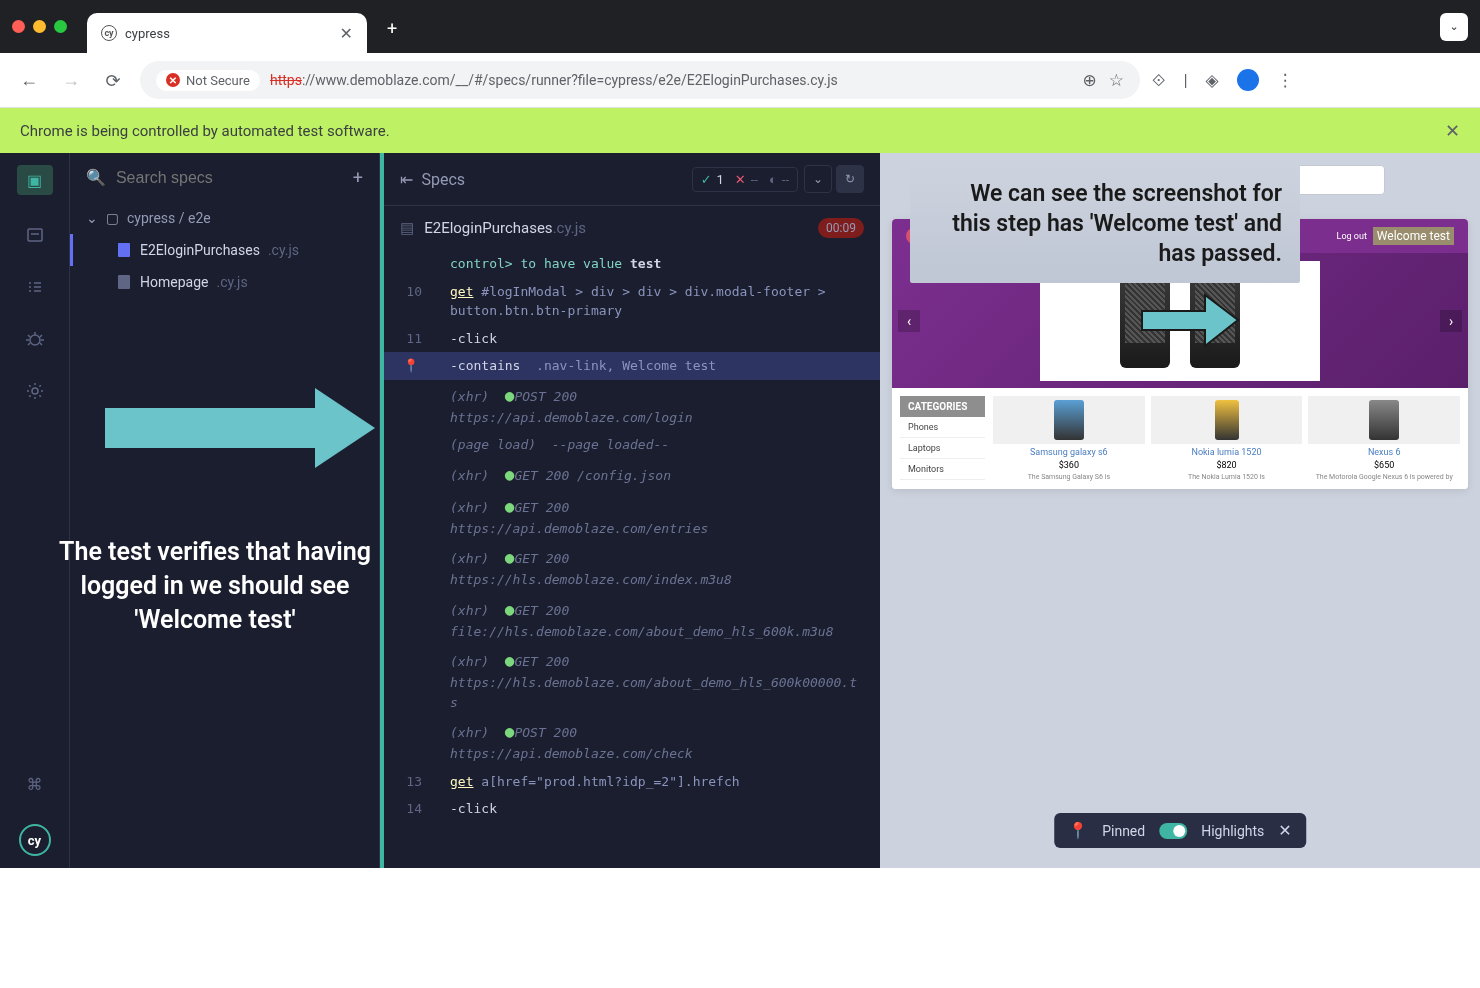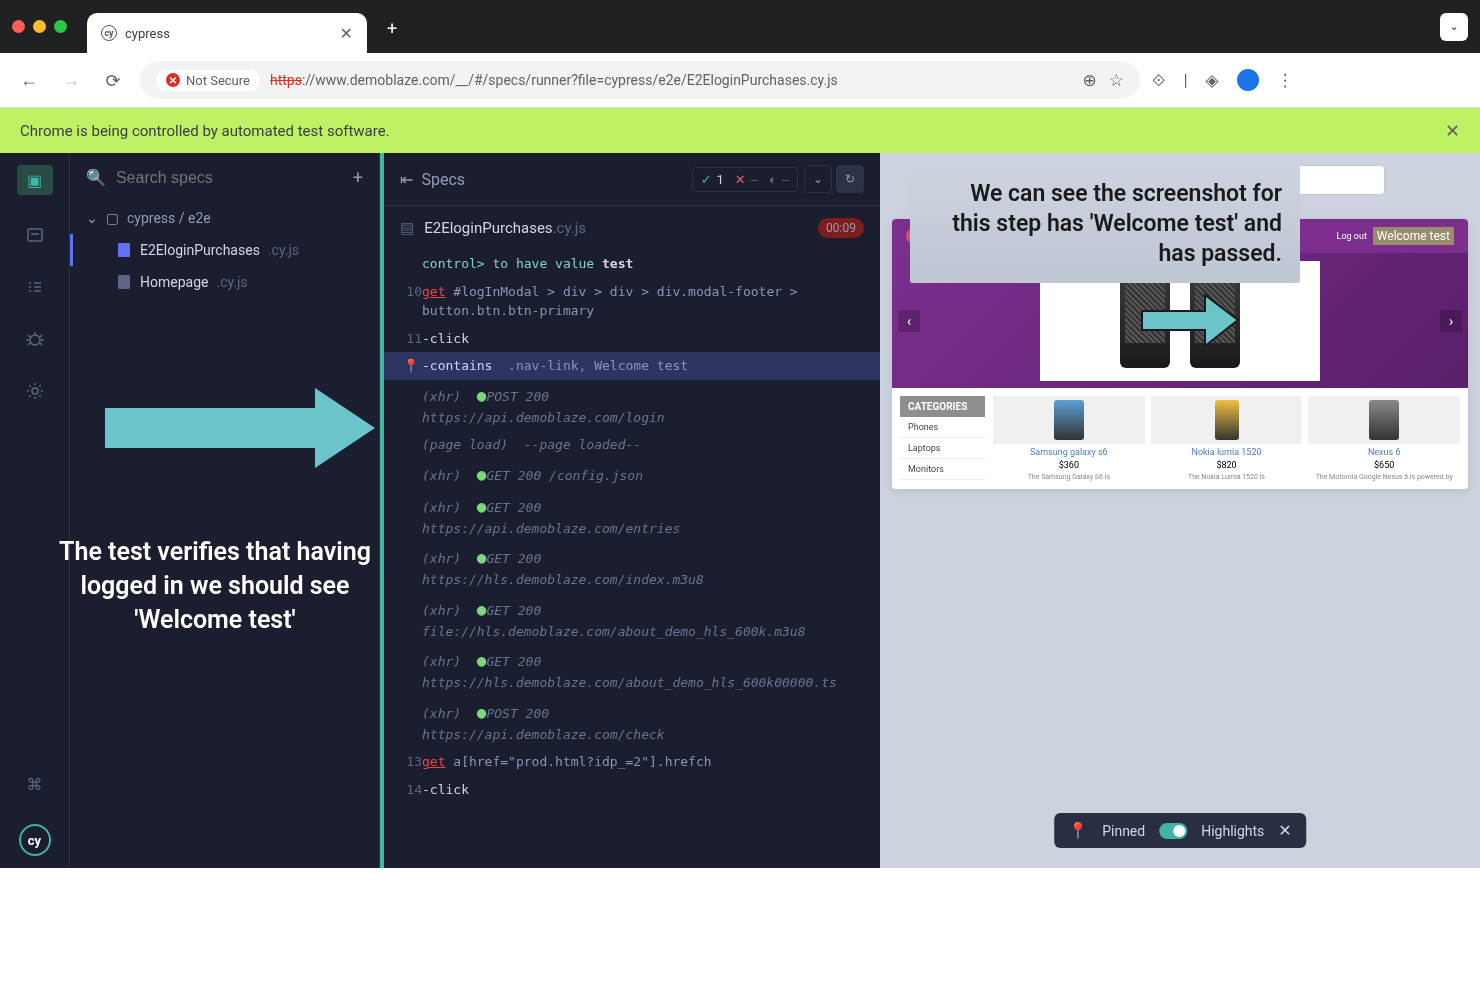--- a/index.html
+++ b/index.html
@@ -65,26 +65,26 @@
     .stat-pending { color: #5f6584; }
     .runner-controls { display: flex; gap: 4px;}
     .ctrl-box { width: 28px; height: 28px; border: 1px solid #2e3247; border-radius: 4px; display: flex; align-items: center; justify-content: center; color: #9499b5; cursor: pointer; font-size: 12px;}
     .ctrl-box.reload { background: #2e3247;}
     
     .spec-title { display: flex; align-items: center; justify-content: space-between; padding: 12px 16px; }
     .spec-title-left { display: flex; align-items: center; gap: 10px; color: #d0d5e8; font-size: 15px;}
     .spec-time { background: #7f1d1d; color: #9499b5; font-size: 12px; padding: 3px 8px; border-radius: 10px;}
     
     .command-log { flex: 1; overflow-y: auto; font-family: Menlo, Monaco, monospace; font-size: 13px;}
-    .log-row { display: flex; padding: 4px 16px; gap: 0; line-height: 1.5;}
+    .log-row { display: flex; padding: 4px 16px; gap: 28px; line-height: 1.5;}
     .log-row.highlighted { background: #2e3461; border-left: 3px solid #9f8aff; margin-left: -3px;}
     .log-num { color: #5f6584; width: 22px; text-align: right; flex-shrink: 0;}
     .log-pin { color: #9f8aff; width: 22px; text-align: center; flex-shrink: 0;}
     .log-content { flex: 1; word-break: break-word;}
-    .cmd-name { color: #ef4444; text-decoration: underline; }
+    .cmd-name { color: #fef9c3; text-decoration: underline; }
     .cmd-dash { color: #d0d5e8; }
     .cmd-selector { color: #8a94bd; }
     .cmd-assert { color: #82d4c5; font-weight: 500;}
     .cmd-url { color: #6b7394; font-style: italic;}
     .cmd-xhr { color: #6b7394; font-style: italic;}
     .cmd-dot { color: #7dd87d; font-size: 16px;}
     .cmd-method { color: #6b7394; font-style: italic;}
     .cmd-green { color: #82d4c5;}
     .cmd-bold { color: #d0d5e8; font-weight: 600;}
     

